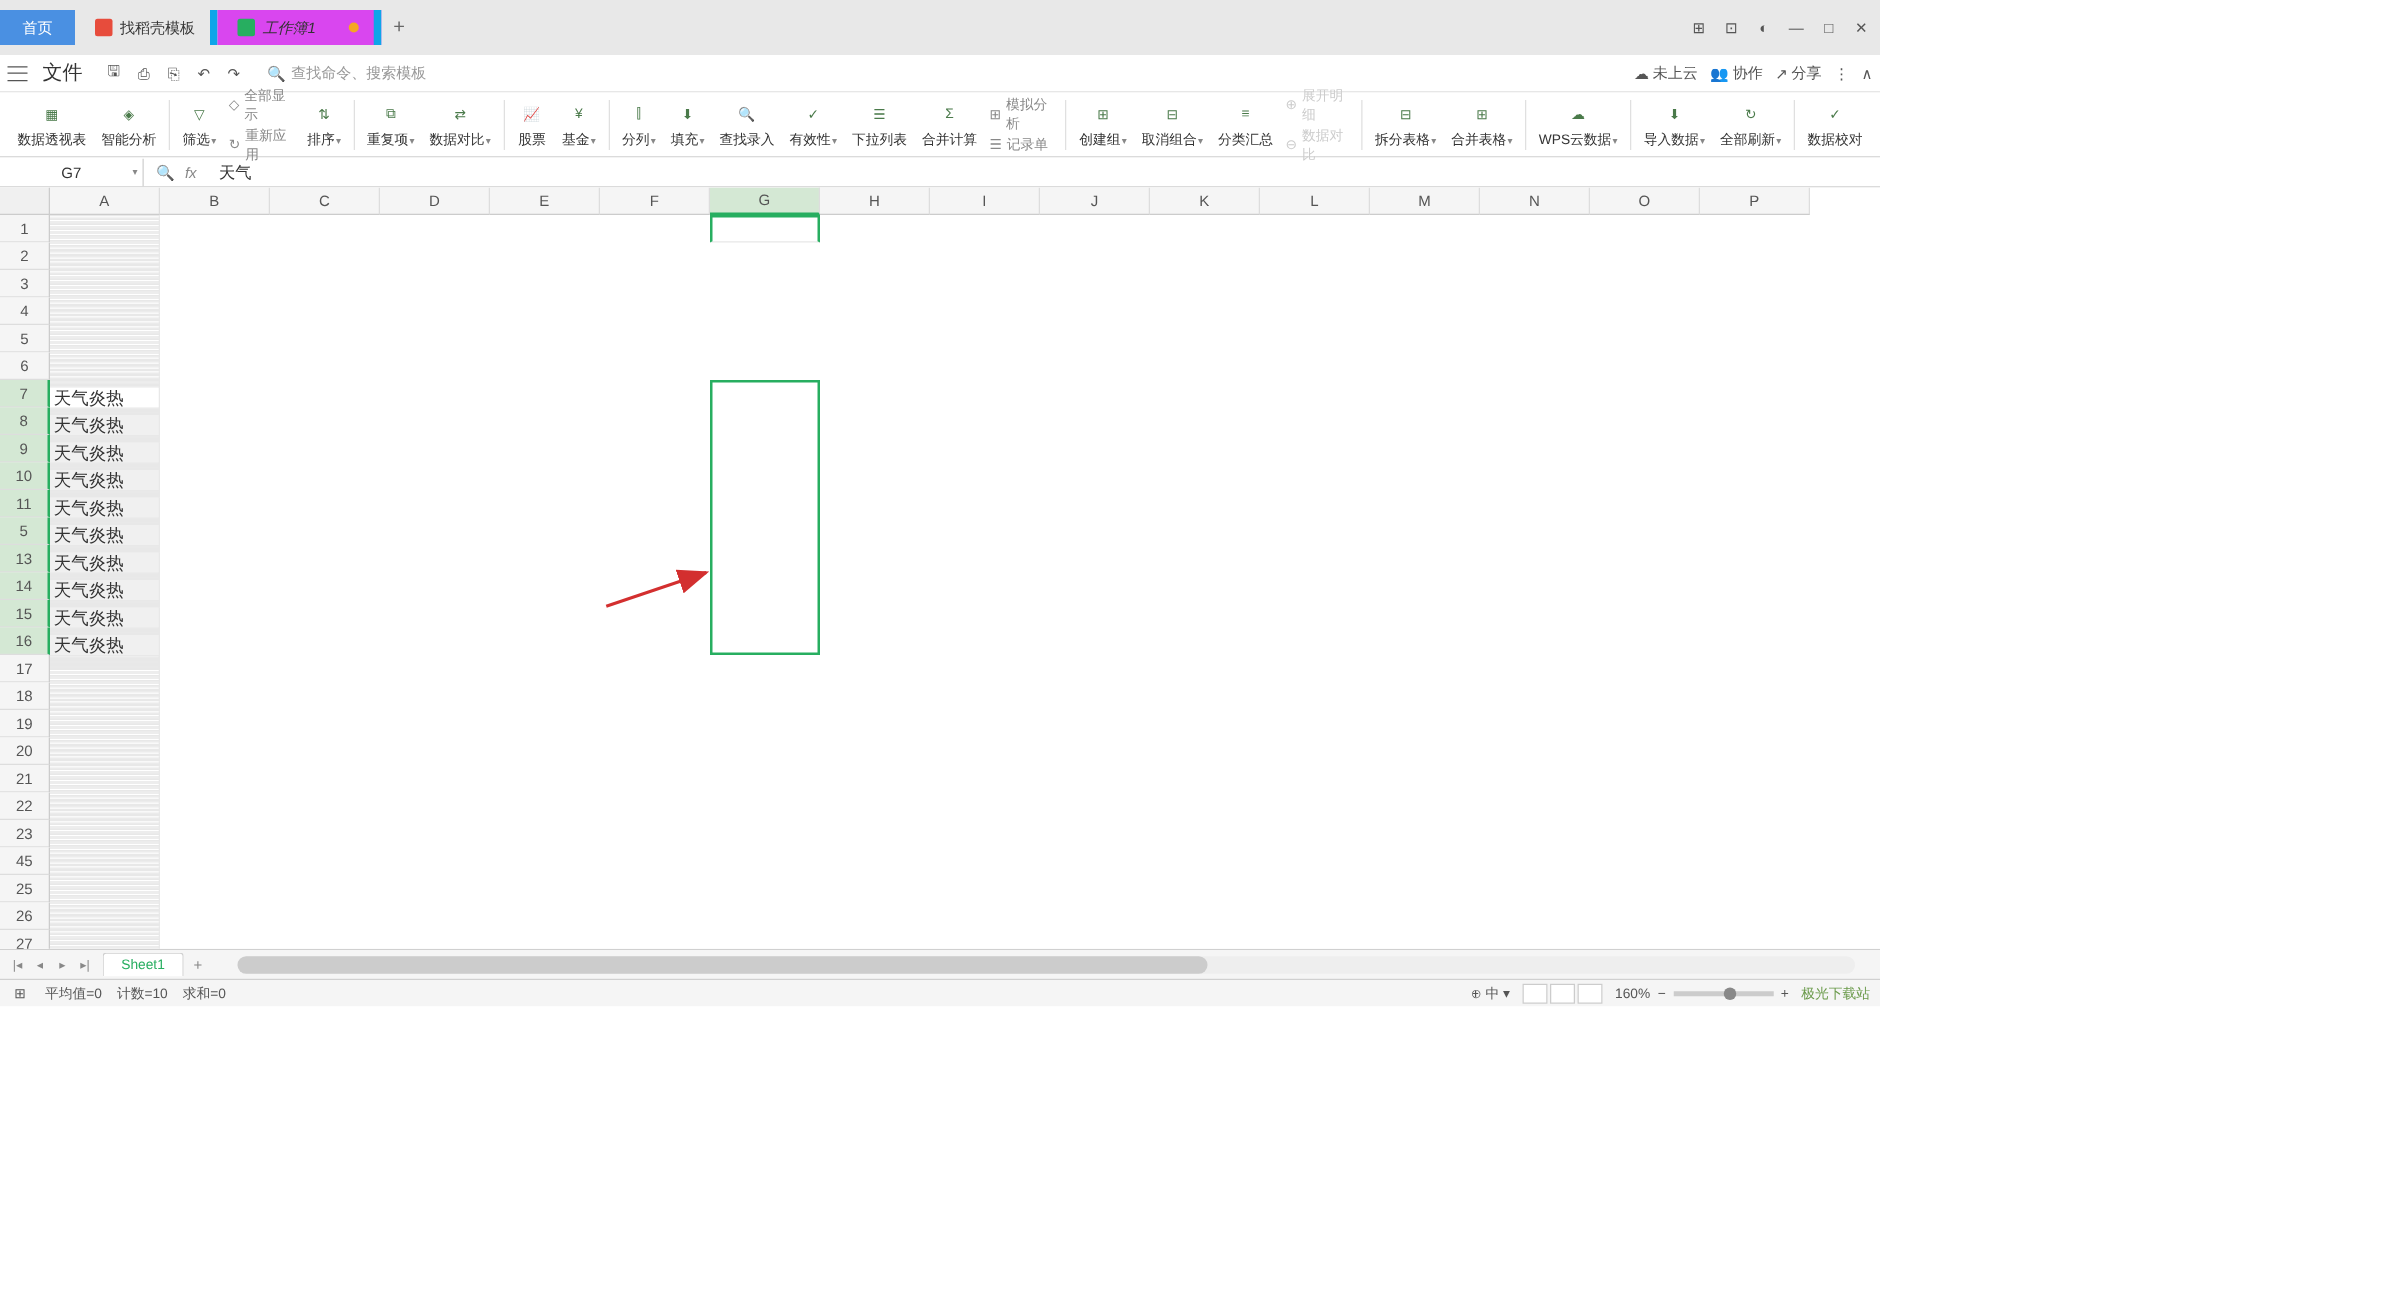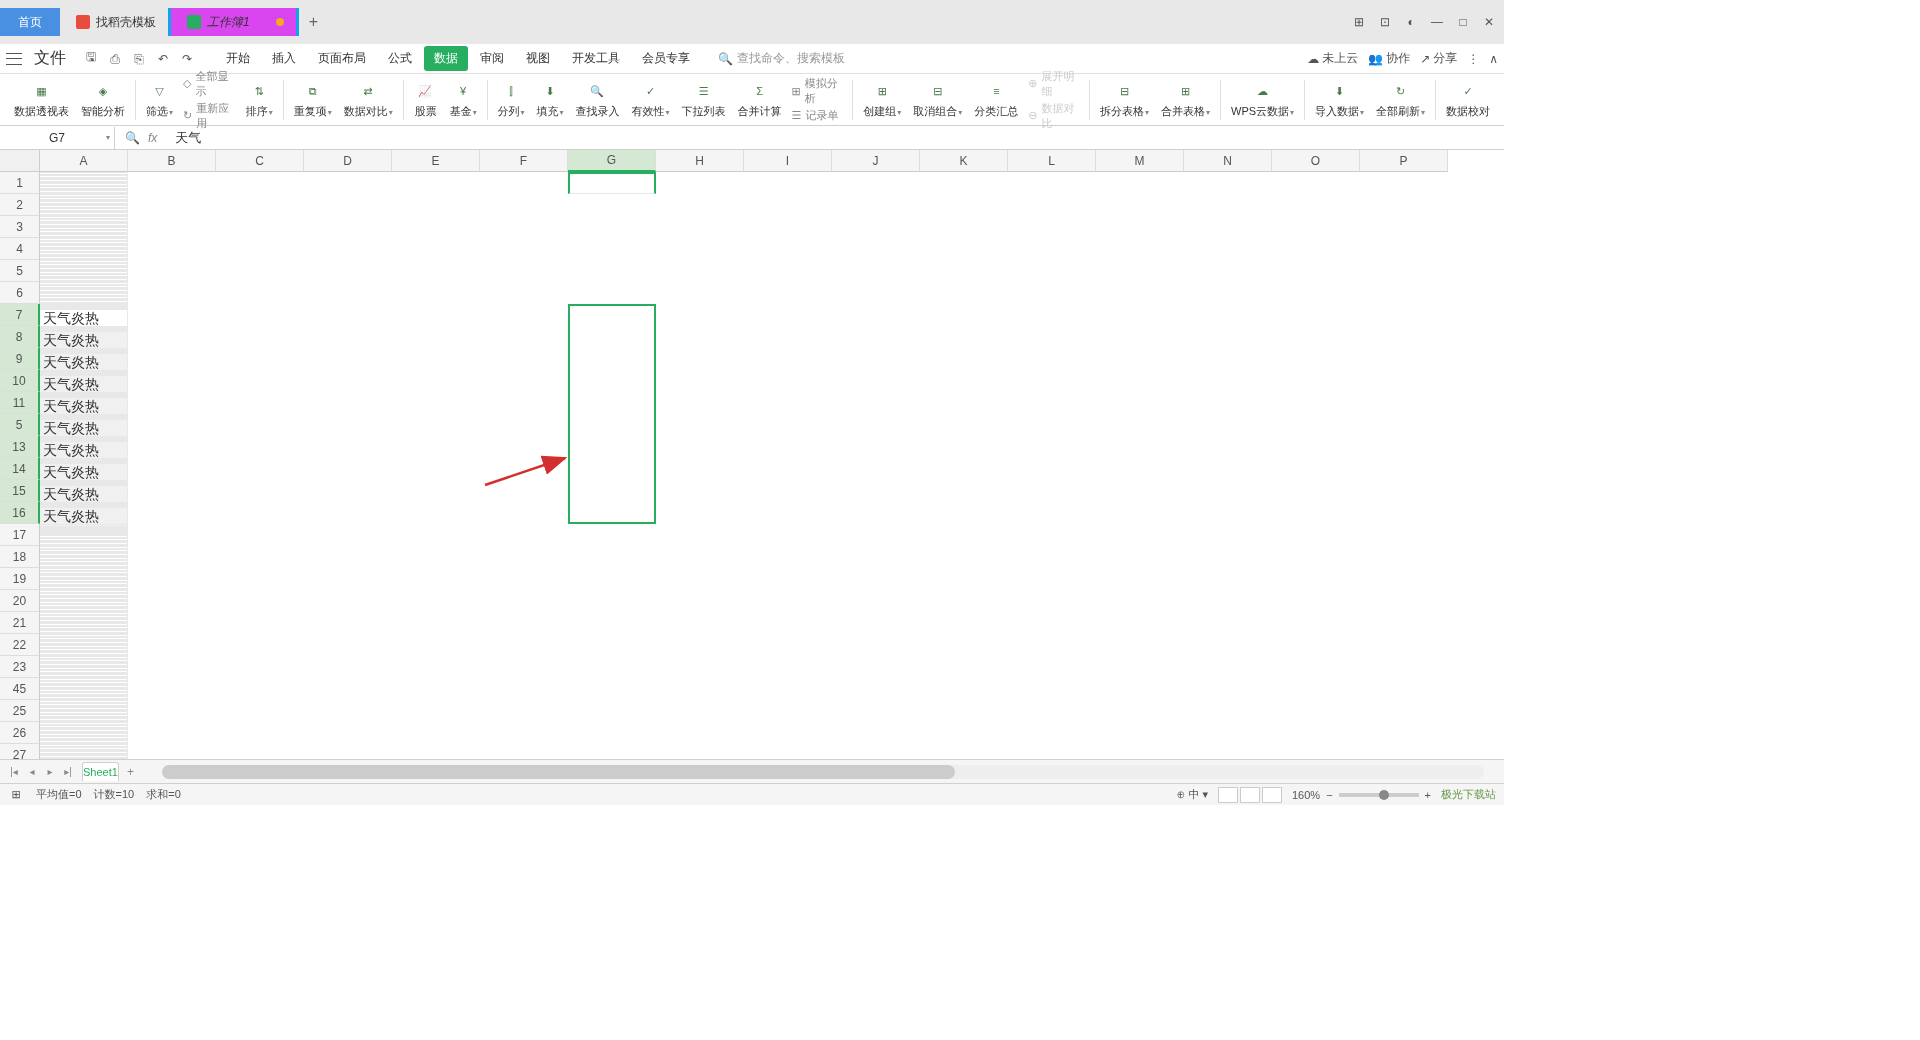--- a/index.html
+++ b/index.html
@@ -2,21 +2,21 @@
 <html><head>
 <meta charset="utf-8">
 <style>
 * { margin: 0; padding: 0; box-sizing: border-box; font-family: "Microsoft YaHei", Arial, sans-serif; }
 body { background: #fff; overflow: hidden; width: 1504px; height: 815px; font-size: 12px; color: #333; }
 
 
 .title-bar { height: 44px; background: #e8e8e8; display: flex; align-items: center; }
 .tab-home { height: 28px; background: #4a90e2; color: #fff; padding: 0 18px; display: flex; align-items: center; font-size: 12px; }
 .tab-item { height: 28px; padding: 0 12px; display: flex; align-items: center; gap: 6px; font-size: 12px; }
-.tab-item.doc { border-right: 3px solid #0ea5e9; padding-left: 16px; }
+.tab-item.doc { border-right: 6px solid #0ea5e9; padding-left: 16px; }
 .tab-item.active { background: #d946ef; font-style: italic; }
 .tab-icon { width: 14px; height: 14px; display: inline-block; }
 .tab-icon.red { background: #e74c3c; border-radius: 2px; }
 .tab-icon.green { background: #27ae60; border-radius: 2px; }
 .tab-plus { padding: 0 10px; color: #666; font-size: 16px; }
 .modified-dot { width: 8px; height: 8px; background: #f5a623; border-radius: 50%; margin-left: 20px; }
 .title-right { margin-left: auto; display: flex; align-items: center; gap: 8px; padding-right: 6px; color: #555; }
 .title-icon { width: 18px; height: 18px; display: flex; align-items: center; justify-content: center; font-size: 12px; }
 
 
@@ -66,21 +66,21 @@
 .cell { width: 88px; height: 22px; border-right: 1px solid #e8e8e8; border-bottom: 1px solid #e8e8e8; font-size: 14px; color: #333; display: flex; align-items: center; padding: 0 3px; font-family: SimSun, serif; }
 .cell.filled { background: #f0f0f0; }
 .selection-border { position: absolute; border: 2px solid #27ae60; pointer-events: none; }
 .active-cell { position: absolute; background: #fff; pointer-events: none; }
 .arrow-annotation { position: absolute; pointer-events: none; }
 
 
 .sheet-bar { height: 24px; background: #f5f5f5; border-top: 1px solid #d0d0d0; display: flex; align-items: center; }
 .sheet-nav { display: flex; padding: 0 6px; gap: 2px; }
 .sheet-nav-btn { width: 16px; height: 16px; display: flex; align-items: center; justify-content: center; color: #888; font-size: 10px; }
-.sheet-tab { padding: 3px 0; background: #fff; border: 1px solid #d0d0d0; border-bottom: none; font-size: 11px; color: #27ae60; border-radius: 3px 3px 0 0; }
+.sheet-tab { padding: 3px 14px; background: #fff; border: 1px solid #d0d0d0; border-bottom: none; font-size: 11px; color: #27ae60; border-radius: 3px 3px 0 0; }
 .sheet-plus { padding: 0 8px; color: #888; }
 .hscroll { flex: 1; margin: 0 20px; position: relative; height: 14px; background: #eee; border-radius: 7px; }
 .hscroll-thumb { position: absolute; left: 0; width: 60%; height: 100%; background: #ccc; border-radius: 7px; }
 
 
 .status-bar { height: 22px; background: #f5f5f5; border-top: 1px solid #d0d0d0; display: flex; align-items: center; padding: 0 8px; font-size: 11px; color: #555; }
 .status-left { display: flex; align-items: center; gap: 12px; }
 .status-icon { width: 16px; height: 16px; display: flex; align-items: center; justify-content: center; }
 .status-right { margin-left: auto; display: flex; align-items: center; gap: 10px; }
 .view-btns { display: flex; gap: 2px; }
@@ -123,31 +123,20 @@
         <span></span>
         <span></span>
       </div>
     <span class="menu-file">文件</span>
     <div class="qat-icons">
       <span class="qat-icon">🖫</span>
       <span class="qat-icon">⎙</span>
       <span class="qat-icon">⎘</span>
       <span class="qat-icon">↶</span>
       <span class="qat-icon">↷</span>
-    </div>
-    <div class="menu-tabs">
-      <span class="menu-tab">开始</span>
-      <span class="menu-tab">插入</span>
-      <span class="menu-tab">页面布局</span>
-      <span class="menu-tab">公式</span>
-      <span class="menu-tab active">数据</span>
-      <span class="menu-tab">审阅</span>
-      <span class="menu-tab">视图</span>
-      <span class="menu-tab">开发工具</span>
-      <span class="menu-tab">会员专享</span>
     </div>
     <div class="search-box">
       <span>🔍</span>
       <span>查找命令、搜索模板</span>
     </div>
   </div>
   <div class="menu-right">
     <span class="menu-right-item">☁ <span>未上云</span></span>
     <span class="menu-right-item">👥 <span>协作</span></span>
     <span class="menu-right-item">↗ <span>分享</span></span>

